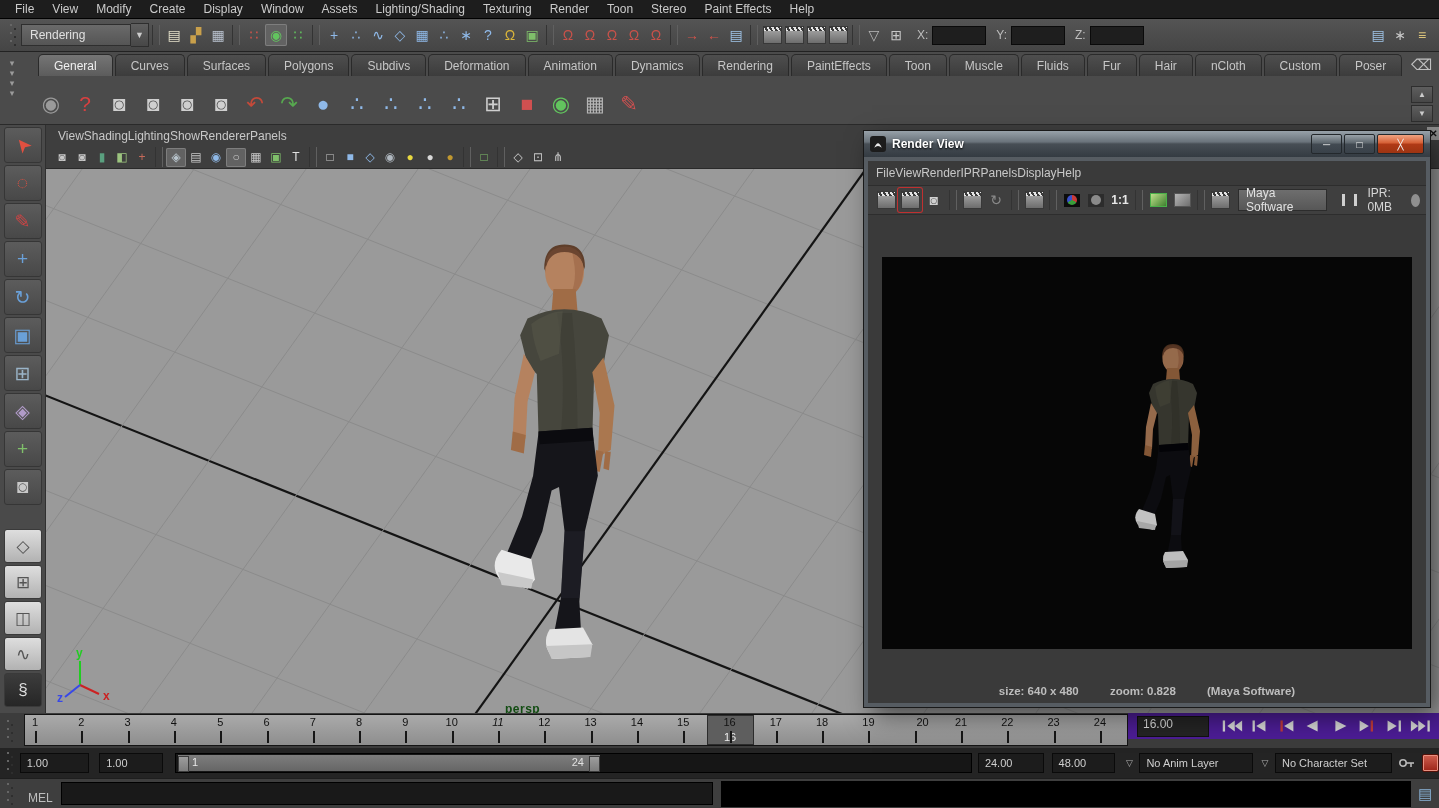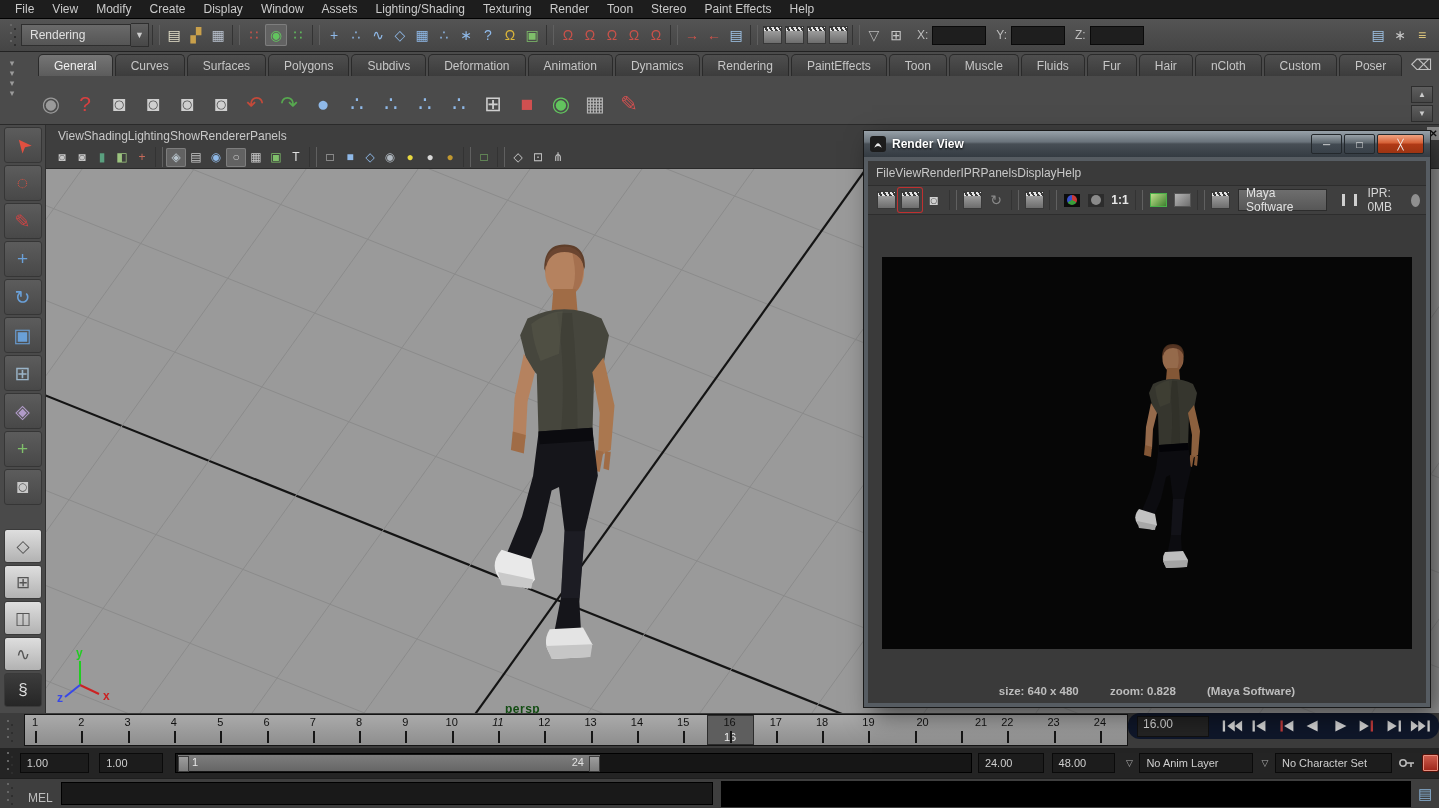--- a/index.html
+++ b/index.html
@@ -81,21 +81,21 @@
   .rv-status div{margin-top:3px;text-align:center;}
   .rv-status span{margin:0 14px;}
   .figure-render{filter:brightness(.82) contrast(1.05);}
   
   #timeslider{left:0;top:713px;width:1439px;height:35px;background:#3c3c3c;display:flex;align-items:center;box-sizing:border-box;}
   #ruler{position:absolute;left:24px;top:1px;width:1104px;height:32px;background:linear-gradient(#aaa,#8e8e8e);border:1px solid #141414;box-sizing:border-box;}
   .tl-num{position:absolute;top:1px;width:28px;text-align:center;color:#111;font-size:11px;z-index:2;}
   .tl-tick{position:absolute;bottom:2px;width:2px;height:12px;background:#161616;z-index:2;}
   #current-frame{position:absolute;top:0;width:47px;height:30px;background:#5e5e5e;border:1px solid #2c2c2c;box-sizing:border-box;z-index:1;}
   #current-frame span{position:absolute;bottom:1px;width:100%;text-align:center;color:#efefef;font-size:11px;}
-  #tl-right{position:absolute;left:1128px;top:0;right:0;height:26px;background:#0f172a;display:flex;align-items:center;border-radius:12px;}
+  #tl-right{position:absolute;left:1128px;top:0;right:0;height:26px;background:#4c1d95;display:flex;align-items:center;}
   #time-field{width:60px;height:19px;background:#242424;border:1px solid #111;color:#d8d8d8;padding:0 5px;margin-left:9px;font-size:12px;}
   .pb-btn{width:25px;height:18px;margin-left:2px;display:flex;align-items:center;justify-content:center;}
   
   #rangeslider{left:0;top:748px;width:1439px;height:30px;background:#242424;display:flex;align-items:center;box-sizing:border-box;}
   .rs-field{height:16px;background:#1c1c1c;border:1px solid #0a0a0a;color:#cfcfcf;font-size:11px;padding:1px 6px;display:flex;align-items:center;}
   #rs-track{position:relative;width:832px;height:20px;background:#161616;border:1px solid #000;margin-left:12px;box-sizing:border-box;}
   #rs-bar{position:absolute;left:2px;top:1px;width:422px;height:16px;background:linear-gradient(#7d7d7d,#666);}
   .rs-handle{position:absolute;top:1px;width:11px;height:16px;background:linear-gradient(#9d9d9d,#7d7d7d);border:1px solid #3c3c3c;box-sizing:border-box;}
   #rs-bar .lab-start{position:absolute;left:14px;top:1px;color:#e8e8e8;font-size:11px;}
   #rs-bar .lab-end{position:absolute;right:16px;top:1px;color:#e0e0e0;font-size:11px;}
@@ -525,21 +525,21 @@
         <div class="tl-num" style="left: 690.5px;">16</div>
         <div class="tl-tick" style="left: 704.5px;"></div>
         <div class="tl-num" style="left: 736.8px;">17</div>
         <div class="tl-tick" style="left: 750.8px;"></div>
         <div class="tl-num" style="left: 783.1px;">18</div>
         <div class="tl-tick" style="left: 797.1px;"></div>
         <div class="tl-num" style="left: 829.4px;">19</div>
         <div class="tl-tick" style="left: 843.4px;"></div>
         <div class="tl-num" style="left: 875.7px; text-align: right;">20</div>
         <div class="tl-tick" style="left: 889.7px;"></div>
-        <div class="tl-num" style="left: 922px; margin-left: 20px;">21</div>
+        <div class="tl-num" style="left: 922px;">21</div>
         <div class="tl-tick" style="left: 936px;"></div>
         <div class="tl-num" style="left: 968.3px;">22</div>
         <div class="tl-tick" style="left: 982.3px;"></div>
         <div class="tl-num" style="left: 1014.6px;">23</div>
         <div class="tl-tick" style="left: 1028.6px;"></div>
         <div class="tl-num" style="left: 1060.9px;">24</div>
         <div class="tl-tick" style="left: 1074.9px;"></div>
       </div>
     <div id="tl-right">
       <div id="time-field"><span>16.00</span></div>

